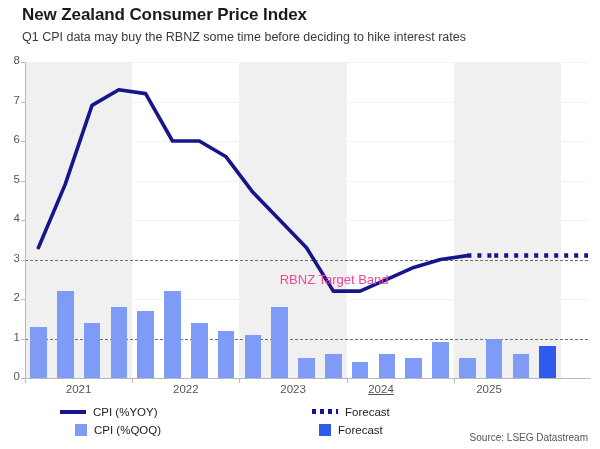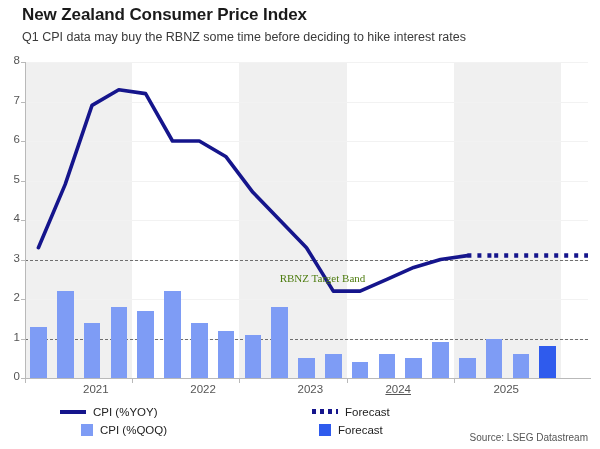--- a/index.html
+++ b/index.html
@@ -40,37 +40,36 @@
   }
   .ylab{
     position:absolute;
     font-size:11.5px;color:#555;
     text-align:right;width:16px;
   }
   .ytickmark{position:absolute;width:4px;height:1px;background:#b9b9b9;}
   .xlab{
     position:absolute;top:383px;
     font-size:11.5px;color:#555;
-    text-align:right;width:60px;
+    text-align:center;width:60px;
   }
   .xtickmark{position:absolute;top:378px;width:1px;height:5px;background:#b9b9b9;}
 
   .dashline{
     position:absolute;left:0;right:0;height:0;
     border-top:1px dashed #6f6f6f;
   }
 
   .bar{position:absolute;bottom:0;background:#7e9cf5;}
   .bar.forecast{background:#2f5bed;}
 
   .target-label{
     position:absolute;
-    font-size:11px;color:#4d7c0f;
+    font-size:13px;color:#ec4899;
     white-space:nowrap;
-    font-family:Liberation Serif, serif;
   }
 
   svg.line-layer{position:absolute;left:0;top:0;overflow:visible;}
 
   
   .legend{position:absolute;left:22px;top:405px;width:560px;height:36px;}
   .lg-item{position:absolute;font-size:11.5px;color:#222;white-space:nowrap;}
   .lg-swatch-line{
     display:inline-block;width:26px;height:4px;background:#15158c;
     vertical-align:middle;margin-right:7px;
@@ -181,21 +180,21 @@
       <div class="xlab" style="left: 351px; text-decoration: underline;">2024</div>
       <div class="xtickmark" style="left: 346.714px;"></div>
       <div class="xlab" style="left: 459px;">2025</div>
       <div class="xtickmark" style="left: 453.952px;"></div>
     </div>
 
   <div class="legend">
     <div class="lg-item" style="left:38px;top:0px;">
       <span class="lg-swatch-line"></span><span class="lg-text">CPI (%YOY)</span>
     </div>
-    <div class="lg-item" style="left:52px;top:18px;">
+    <div class="lg-item" style="left:46px;top:18px;">
       <span class="lg-swatch-box"></span><span class="lg-text">CPI (%QOQ)</span>
     </div>
     <div class="lg-item" style="left:290px;top:0px;">
       <span class="lg-swatch-dot"></span><span class="lg-text">Forecast</span>
     </div>
     <div class="lg-item" style="left:290px;top:18px;">
       <span class="lg-swatch-box fc"></span><span class="lg-text">Forecast</span>
     </div>
   </div>
 

